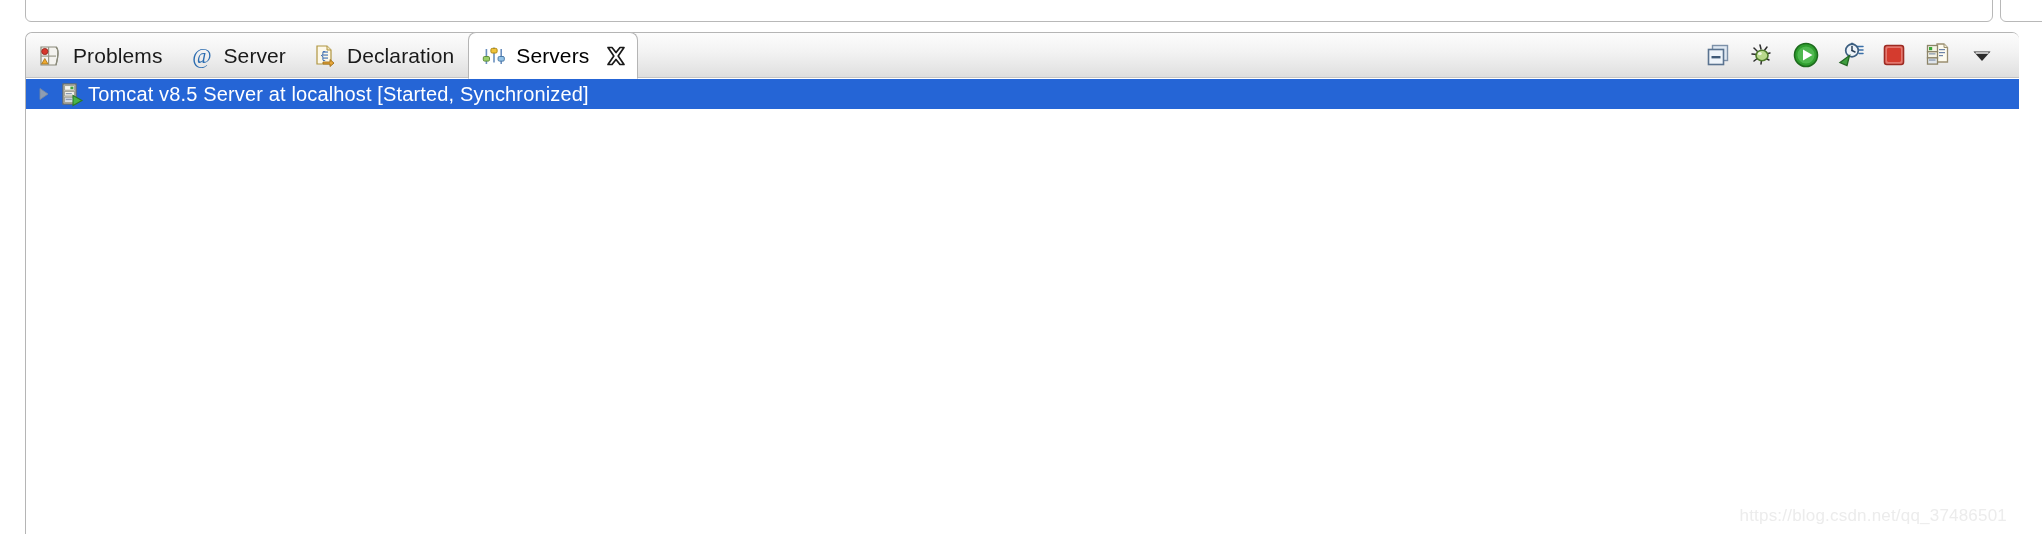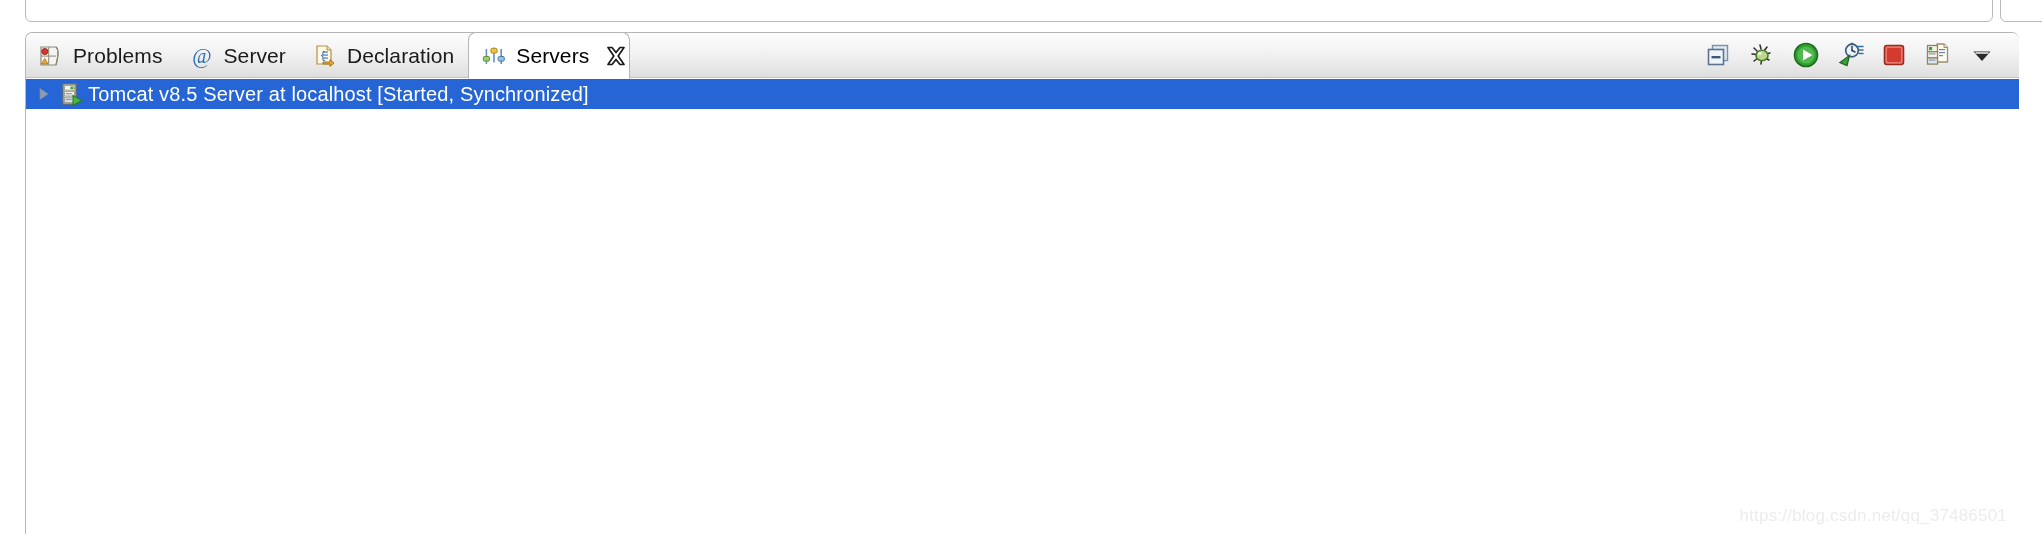--- a/index.html
+++ b/index.html
@@ -84,21 +84,21 @@
 
   .tab.active {
     background: #ffffff;
     border: 1px solid #b5b5b5;
     border-bottom: 1px solid #ffffff;
     border-top-left-radius: 8px;
     border-top-right-radius: 8px;
     margin-top: -1px;
     height: 47px;
     z-index: 5;
-    padding-right: 2px;
+    padding-right: 10px;
     justify-content: flex-end;
   }
   .tab.active .tab-label { color: #000; }
 
   .tab-close {
     width: 22px;
     height: 22px;
     margin-left: 7px;
     position: relative;
   }

